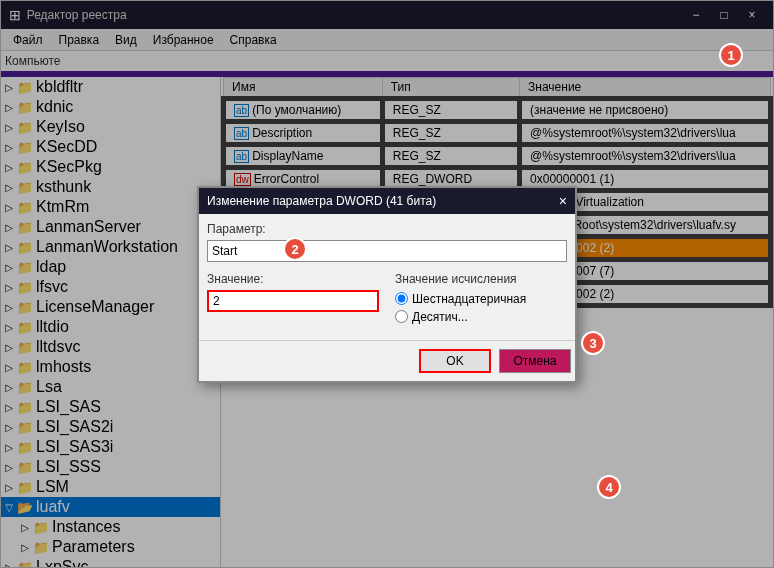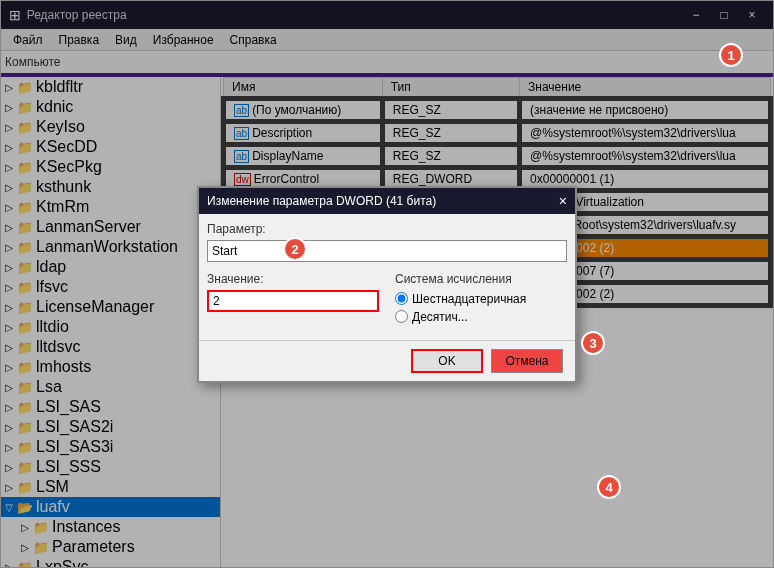--- a/index.html
+++ b/index.html
@@ -9,21 +9,21 @@
 
     .title-bar { background: #1a1a2e; display: flex; align-items: center; height: 28px; padding: 0 8px; color: white; }
     .title-bar-icon { margin-right: 6px; font-size: 14px; }
     .title-bar-title { flex: 1; font-size: 12px; font-weight: normal; color: #ddd; }
     .title-bar-controls { display: flex; gap: 2px; }
     .title-btn { width: 26px; height: 20px; background: transparent; border: none; color: white; cursor: pointer; font-size: 12px; display: flex; align-items: center; justify-content: center; }
 
     .menu-bar { background: #f0f0f0; display: flex; align-items: center; height: 22px; padding: 0 4px; border-bottom: 1px solid #ccc; }
     .menu-item { padding: 2px 8px; cursor: pointer; font-size: 12px; }
 
-    .address-bar { display: flex; align-items: center; height: 26px; padding: 2px 4px; border-bottom: 4px solid #4c1d95; background: #f9f9f9; }
+    .address-bar { display: flex; align-items: center; height: 26px; padding: 2px 4px; border-bottom: 6px solid #4c1d95; background: #f9f9f9; }
     .address-label { font-size: 12px; margin-right: 4px; color: #333; white-space: nowrap; }
     .address-input { flex: 1; height: 20px; border: 1px solid #0078d7; padding: 0 4px; font-size: 12px; background: white; outline: none; }
 
     .main-content { display: flex; flex: 1; overflow: hidden; }
 
     .sidebar { width: 220px; border-right: 1px solid #ccc; overflow-y: auto; background: white; }
     .sidebar-item { display: flex; align-items: center; padding: 1px 0; cursor: pointer; white-space: nowrap; overflow: hidden; }
     .sidebar-item.selected { background: #0078d7; color: white; }
     .expand-arrow { width: 16px; text-align: center; font-size: 10px; flex-shrink: 0; }
     .folder-icon { width: 16px; margin-right: 3px; flex-shrink: 0; color: #e8a000; font-size: 13px; }
@@ -44,22 +44,22 @@
     .dialog-body { padding: 8px; }
     .dialog-label { font-size: 12px; margin-bottom: 4px; color: #333; }
     .dialog-input { width: 100%; height: 22px; border: 1px solid #888; padding: 0 4px; font-size: 12px; background: white; margin-bottom: 10px; }
     .dialog-row { display: flex; gap: 16px; }
     .dialog-value-section { flex: 1; }
     .dialog-value-input { width: 100%; height: 22px; border: 2px solid #ff0000; padding: 0 4px; font-size: 12px; background: white; }
     .dialog-radio-section { flex: 1; }
     .dialog-radio-title { font-size: 12px; margin-bottom: 6px; color: #333; }
     .dialog-radio-item { display: flex; align-items: center; margin-bottom: 4px; font-size: 12px; }
     .dialog-radio-item input { margin-right: 4px; }
-    .dialog-buttons { display: flex; justify-content: flex-end; gap: 8px; padding: 8px 12px; border-top: 1px solid #ccc; margin-top: 4px; }
-    .dialog-btn { min-width: 72px; height: 24px; background: #ef4444; border: 1px solid #888; font-size: 12px; cursor: pointer; }
+    .dialog-buttons { display: flex; justify-content: flex-end; gap: 8px; padding: 8px 4px; border-top: 1px solid #ccc; margin-top: 4px; }
+    .dialog-btn { min-width: 72px; height: 24px; background: #be185d; border: 1px solid #888; font-size: 12px; cursor: pointer; }
     .dialog-btn.primary { background: #e0e0e0; border: 2px solid #ff0000; }
 
     
     .badge { position: absolute; width: 24px; height: 24px; border-radius: 50%; background: #e74c3c; color: white; font-weight: bold; font-size: 13px; display: flex; align-items: center; justify-content: center; border: 2px solid white; z-index: 10; }
   </style>
 </head>
 <body>
 
 <div class="window">
 
@@ -283,21 +283,21 @@
       </div>
       <div class="dialog-body">
         <div class="dialog-label">Параметр:</div>
         <input class="dialog-input" type="text" value="Start" style="">
         <div class="dialog-row">
           <div class="dialog-value-section">
             <div class="dialog-label">Значение:</div>
             <input class="dialog-value-input" type="text" value="2" style="">
           </div>
           <div class="dialog-radio-section">
-            <div class="dialog-radio-title">Система исчисления</div>
+            <div class="dialog-radio-title">Значение исчисления</div>
             <label class="dialog-radio-item">
               <input type="radio" name="base" checked="" style="">
               <span>Шестнадцатеричная</span>
             </label>
             <label class="dialog-radio-item">
               <input type="radio" name="base" style="">
               <span>Десятич...</span>
             </label>
           </div>
         </div>

